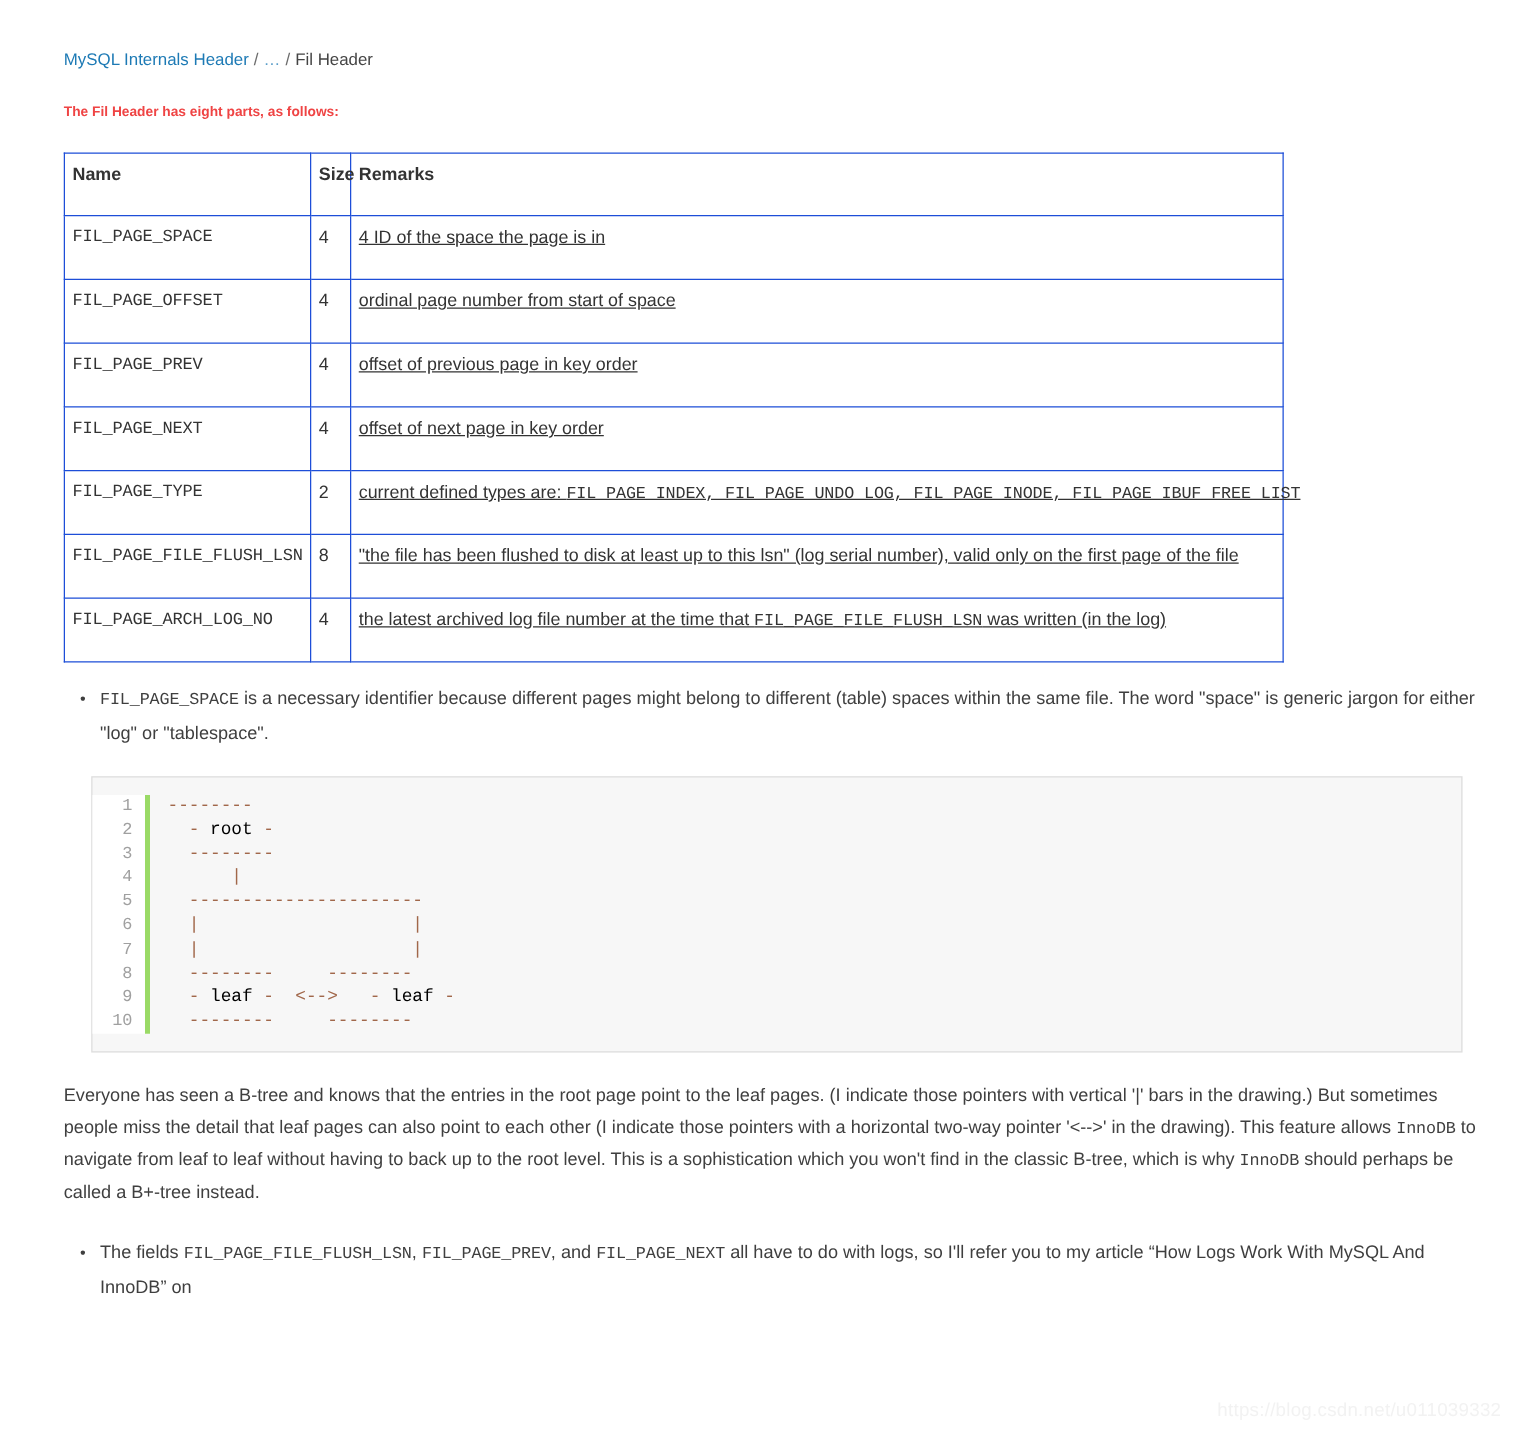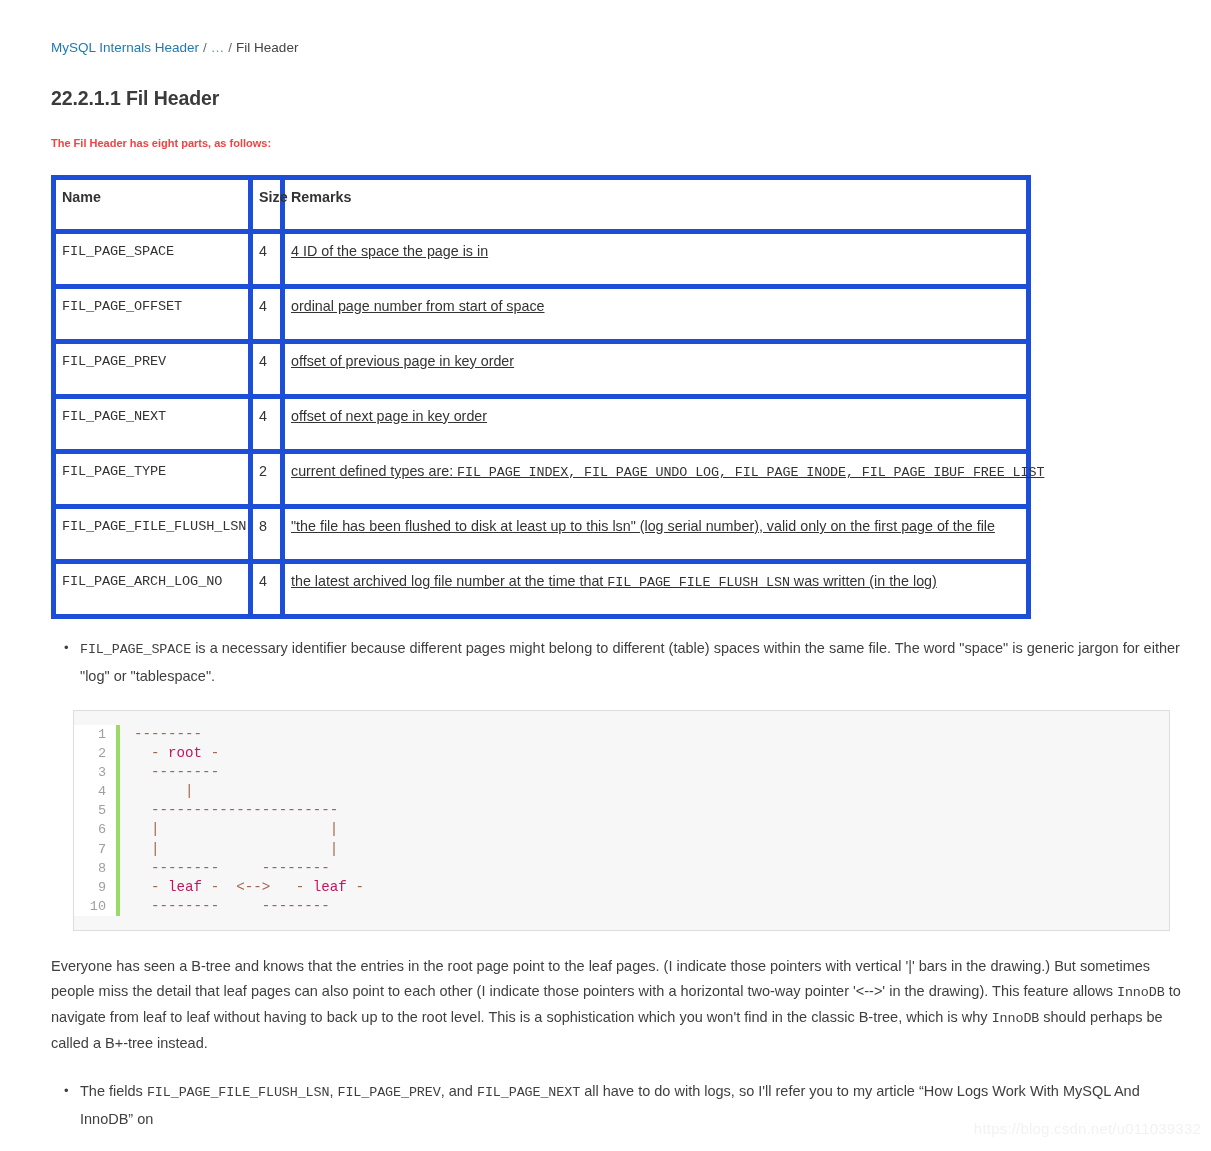--- a/index.html
+++ b/index.html
@@ -64,21 +64,21 @@
   }
 
   
   table.fil {
     border-collapse: collapse;
     margin-top: 22px;
     width: 975px;
     table-layout: fixed;
   }
   table.fil th, table.fil td {
-    border: 5px solid #1d4ed8;
+    border: 1px solid #1d4ed8;
     vertical-align: top;
     padding: 8px 5px 22px 6px;
     font-size: 14.3px;
     line-height: 19px;
     color: #333333;
     text-align: left;
     overflow: visible;
     white-space: nowrap;
   }
   table.fil th {
@@ -166,21 +166,21 @@
     flex: 1 1 auto;
     padding-left: 14px;
     font-family: "Liberation Mono", monospace;
     font-size: 14.2px;
     line-height: 19.1px;
     color: #333333;
     white-space: pre;
     overflow: hidden;
   }
   .codeblock .code .dash { color: #a1674a; }
-  .codeblock .code .word { color: #be185d; }
+  .codeblock .code .word { color: #000000; }
 
   
   p.prose {
     margin: 23px 0 0 0;
     font-size: 14.5px;
     line-height: 25px;
     color: #3f3f3f;
   }
 
   ul.bullets.tail { margin-top: 22px; }
@@ -200,21 +200,20 @@
 </style>
 </head>
 <body>
 
 <div class="page">
 
   <div class="breadcrumb">
     <a href="#">MySQL Internals Header</a><span class="sep">/</span><a href="#" class="muted">…</a><span class="sep">/</span><span class="current">Fil Header</span>
   </div>
 
-  <h1 class="page-title">22.2.1.1 Fil Header</h1>
 
   <p class="intro">The Fil Header has eight parts, as follows:</p>
 
   <table class="fil">
     <colgroup>
       <col class="c-name">
       <col class="c-size">
       <col class="c-rem">
     </colgroup>
     <thead>

